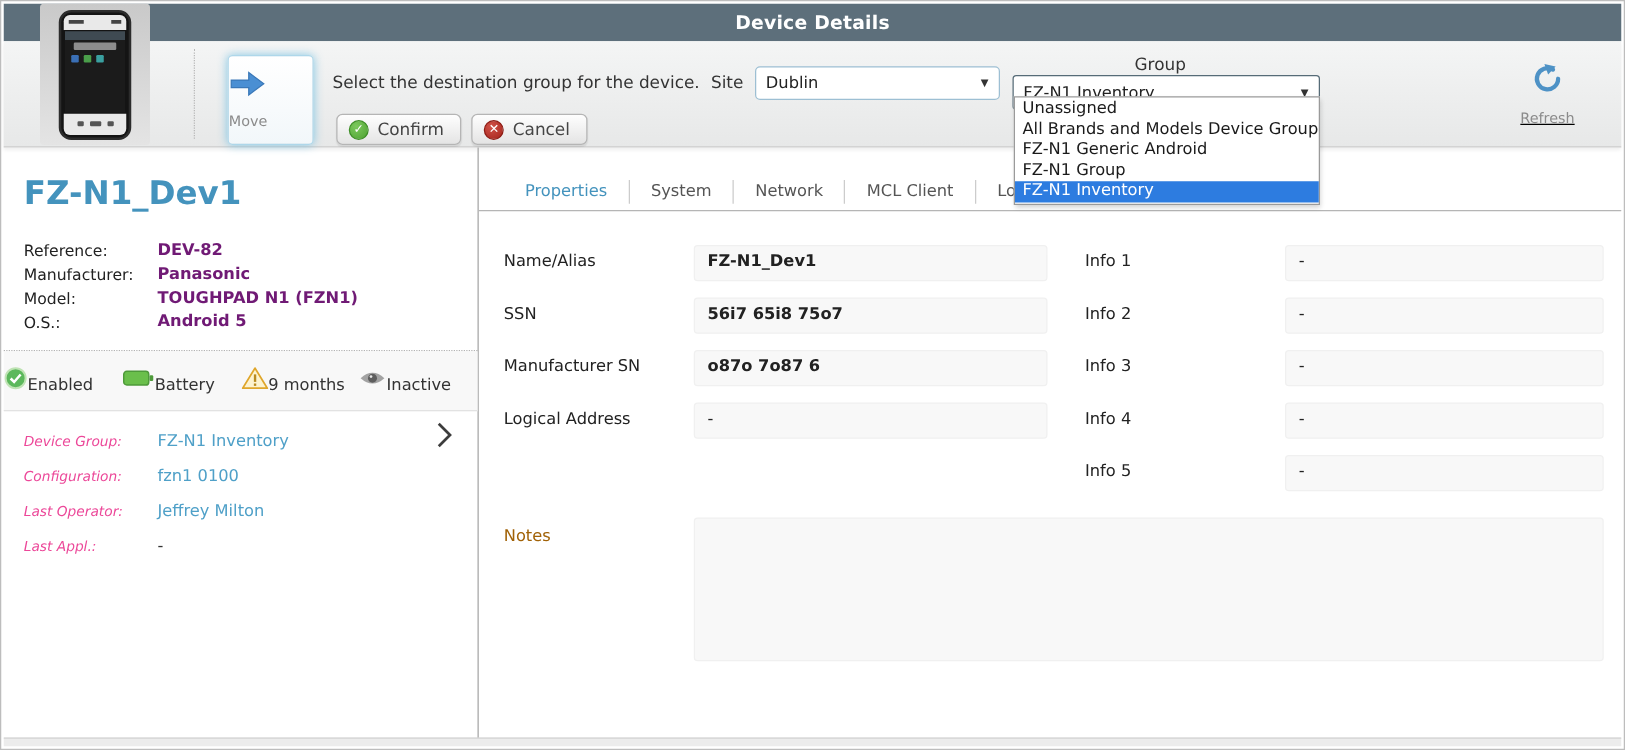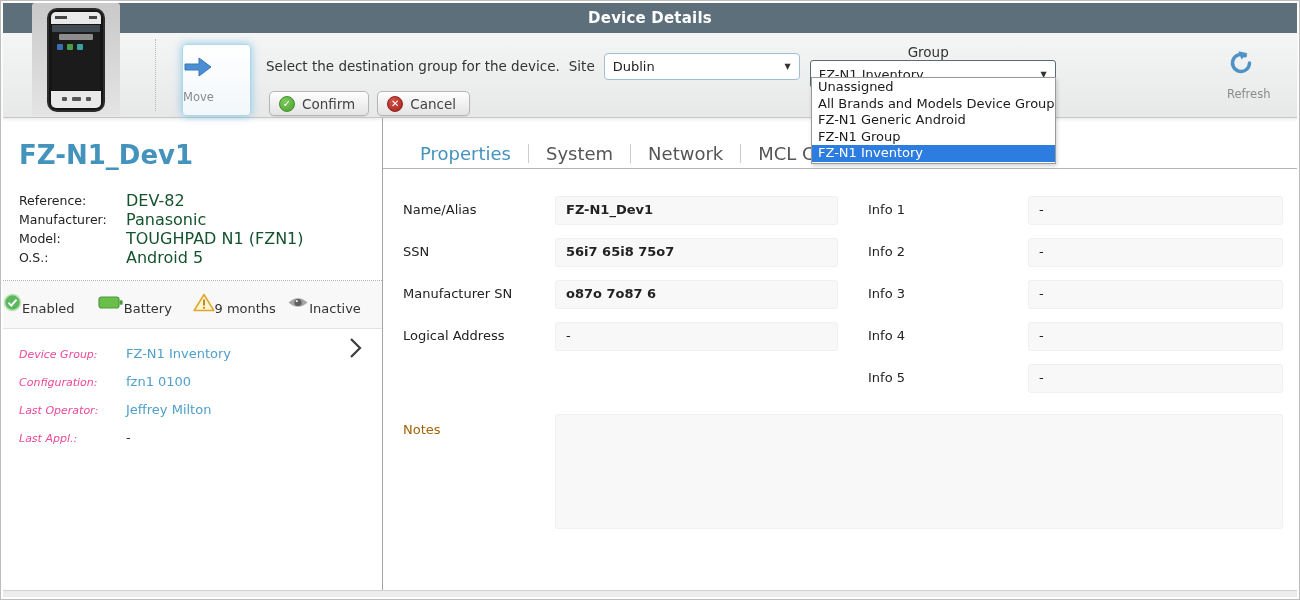--- a/index.html
+++ b/index.html
@@ -53,56 +53,56 @@
 
   .btn-row { position:absolute; left:266px; top:58px; display:flex; gap:8px; }
   .btn { height:25px; display:flex; align-items:center; gap:7px; padding:0 13px 0 9px;
          background:linear-gradient(#fefefe,#e4e4e4); border:1px solid #b5b5b5; border-radius:5px;
          font-size:13.5px; color:#444; cursor:pointer; box-shadow:0 1px 1px rgba(0,0,0,.08); }
   .mini-ico { width:16px; height:16px; border-radius:50%; display:flex; align-items:center;
               justify-content:center; color:#fff; font-size:10px; font-weight:bold; }
   .mini-ico.ok { background:radial-gradient(circle at 35% 30%,#7cc95d,#4ea231); border:1px solid #3f8f28;}
   .mini-ico.no { background:radial-gradient(circle at 35% 30%,#d05248,#a5231b); border:1px solid #8e1d16;}
 
-  .refresh { position:absolute; right:8px; top:16px; width:62px; text-align:left; cursor:pointer; }
+  .refresh { position:absolute; right:28px; top:16px; width:62px; text-align:center; cursor:pointer;text-decoration:underline; }
   .refresh .rlabel { color:#8b8b8b; font-size:11.5px; margin-top:6px; }
 
   
   .dropdown { position:absolute; left:810px; top:76px; width:245px; background:#fff;
               border:1px solid #9a9a9a; z-index:60; box-shadow:1px 2px 4px rgba(0,0,0,.18); padding:1px 0; }
   .dropdown .opt { font-size:13px; color:#1a1a1a; line-height:16.5px; padding:0 6px;
                    white-space:nowrap; cursor:pointer; }
   .dropdown .opt.selected { background:#2d7ce0; color:#fff; }
 
   
   .content { display:flex; height:472px; background:#fff; }
 
   .left-panel { width:380px; border-right:1px solid #a5a5a5; padding-left:16px; position:relative; }
   .dev-name { margin-top:22px; font-size:26px; font-weight:bold; color:#4493bd; }
   .kv-list { margin-top:21px; }
   .kv { display:flex; line-height:19px; }
   .kv .k { width:107px; font-size:12.5px; color:#222; flex:none; }
-  .kv .v { font-size:16px; font-weight:normal; color:#14532d; }
+  .kv .v { font-size:13px; font-weight:bold; color:#701a75; }
   .dotted-div { margin:13px 0 0 -16px; border-top:1px dotted #b2b2b2; }
   .status-strip { margin-left:-16px; background:#f8f8f8; border-bottom:1px solid #e2e2e2;
                   display:flex; padding:11px 0 12px; }
   .status-item { flex:1; display:flex; flex-direction:row; align-items:center; }
   .status-item .slabel { margin-top:9px; font-size:13px; color:#333; }
   .links-sec { position:relative; padding-top:17px; }
   .lk { display:flex; margin-bottom:13px; align-items:baseline; }
   .lk .k { width:107px; font-size:11px; color:#ec4899; flex:none;font-style:italic; }
   .lk .v { font-size:13px; color:#4fa0c8; cursor:pointer; }
   .lk .v.plain { color:#333; cursor:default; }
   .chevron { position:absolute; right:20px; top:8px; cursor:pointer; }
 
   
   .main { flex:1; padding-left:20px; position:relative; }
   .tabs-wrap { margin-left:-20px; margin-top:20px; border-bottom:1px solid #b5b5b5; }
   .tabs { display:flex; align-items:center; padding:0 0 0 20px; height:30px; }
-  .tab { font-size:18px; color:#555; padding:0 17px; cursor:pointer; }
+  .tab { font-size:13px; color:#555; padding:0 17px; cursor:pointer; }
   .tab.active { color:#4493bd; }
   .tab-div { width:1px; height:19px; background:#ccc; }
 
   .form { margin-top:27px; display:flex; }
   .col-left { width:435px; }
   .col-right { width:415px; margin-left:30px; }
   .frow { display:flex; margin-bottom:13px; }
   .frow .flabel { font-size:13px; color:#222; padding-top:6px; flex:none; }
   .col-left .flabel { width:152px; }
   .col-right .flabel { width:160px; }

